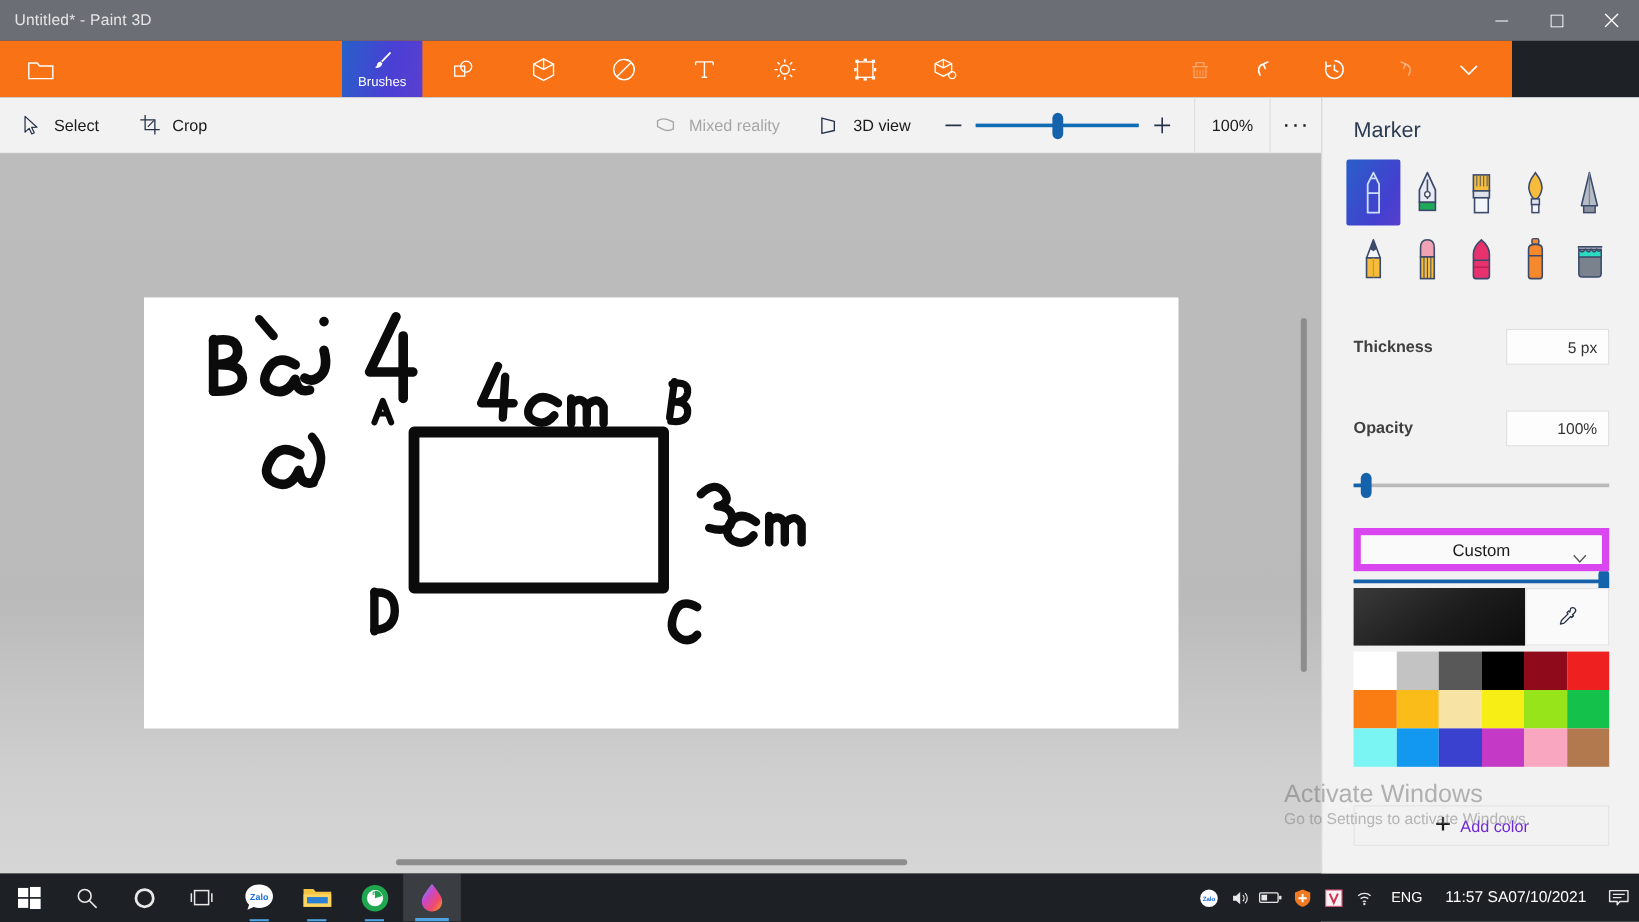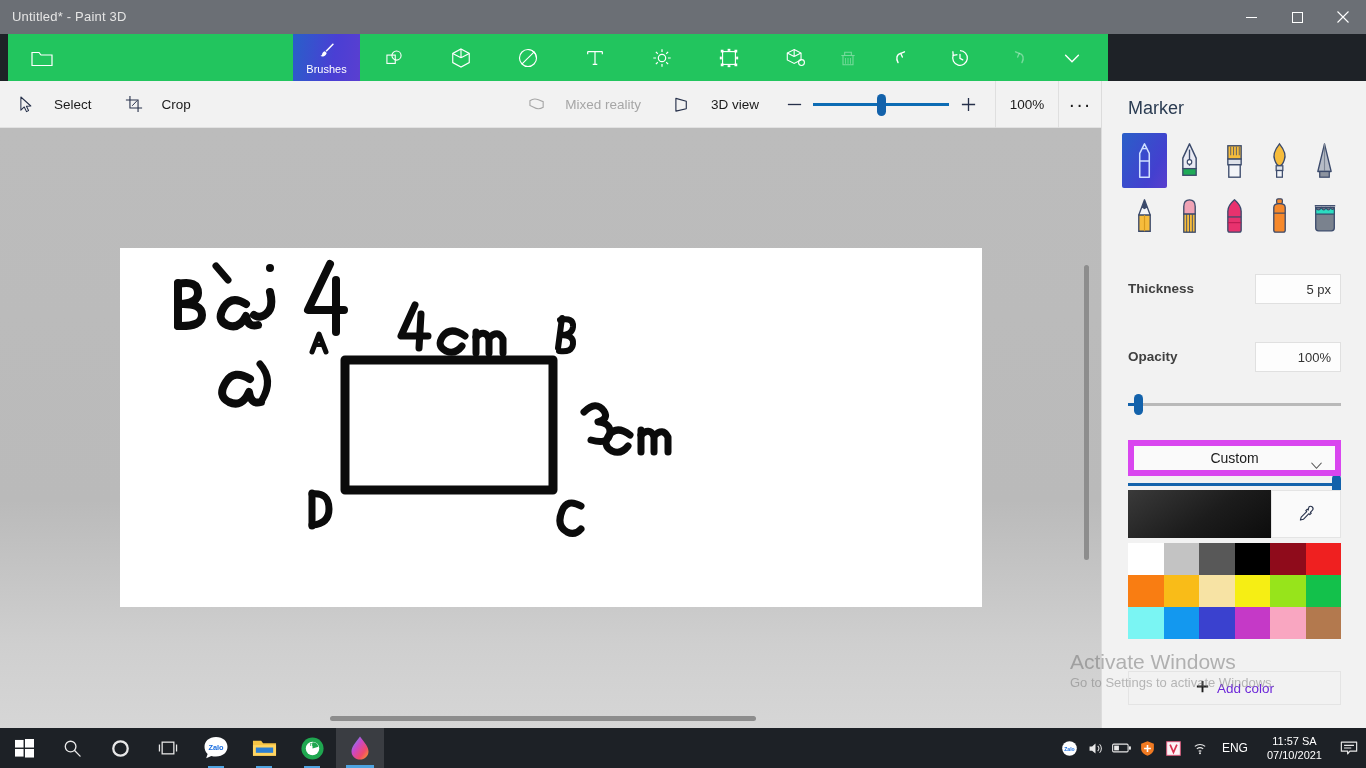--- a/index.html
+++ b/index.html
@@ -22,23 +22,22 @@
   }
   .win-btns { position: absolute; right: 0; top: 0; height: 34px; display: flex; }
   .win-btn {
     width: 46px; height: 34px; display: flex; align-items: center; justify-content: center;
     color: #fff;
   }
   .win-btn svg { display:block; }
 
   
   .ribbon {
-    position: absolute; top: 34px; left: 0; width: 1100px; height: 47px;
-    background: #22c55e;
-    margin-left: 8px;
+    position: absolute; top: 34px; left: 0; width: 1260px; height: 47px;
+    background: #f97316;
   }
   .ribbon-left { position: absolute; left: 0; top: 0; height: 47px; display: flex; align-items: center; }
   .rb-item {
     height: 47px; min-width: 67px; display: flex; flex-direction: column;
     align-items: center; justify-content: center; color: #fff; gap: 2px;
   }
   .rb-item.active {
     background: linear-gradient(100deg, #2860c9 0%, #4a3fd4 60%, #5a3fd0 100%);
   }
   .rb-item.folder { width: 67px; }
@@ -51,21 +50,21 @@
   }
   .rb-ico.dim { color: rgba(255,255,255,.38); }
 
   
   .subbar {
     position: absolute; top: 81px; left: 0; width: 1101px; height: 47px;
     background: #f2f2f2; border-bottom: 1px solid #e2e2e2;
     display: flex; align-items: center;
   }
   .sb-btn {
-    height: 47px; display: flex; align-items: center; gap: 18px;
+    height: 47px; display: flex; align-items: center; gap: 9px;
     padding: 0 16px; color: #1b1b1b; font-size: 13.5px; white-space: nowrap;
   }
   .sb-btn.dim { color: #a6a6a6; }
   .sb-btn .ic { display:flex; align-items:center; justify-content:center; width: 20px; height: 20px; }
   .sb-spacer { flex: 1; }
   .zoomgrp { display: flex; align-items: center; gap: 0px; }
   .zbtn { width: 38px; height: 47px; display: flex; align-items: center; justify-content: center; color: #1b1b1b; }
   .zslider { position: relative; width: 136px; height: 47px; display: flex; align-items: center; }
   .ztrack { position: absolute; left: 0; right: 0; top: 22.5px; height: 2.5px; background: #0d6cb4; }
   .zthumb {
@@ -195,22 +194,22 @@
     content: ""; position: absolute; bottom: 0; left: 16px; right: 16px; height: 2.5px;
     background: #4ea3e0;
   }
   .tray { margin-left: auto; display: flex; align-items: center; height: 40px; }
   .tray-ico { width: 26px; height: 40px; display: flex; align-items: center; justify-content: center; color: #e8e8e8; }
   .tray-lang {
     height: 40px; display: flex; align-items: center; padding: 0 9px;
     font-size: 12px; color: #ffffff;
   }
   .clock {
-    height: 40px; display: flex; flex-direction: column; align-items: center; justify-content: center;
-    padding: 0 10px; color: #ffffff; font-size: 11px; line-height: 14px;
+    height: 40px; display: flex; flex-direction: row; align-items: center; justify-content: center;
+    padding: 0 10px; color: #ffffff; font-size: 13px; line-height: 14px;
   }
   .notif { width: 34px; height: 40px; display: flex; align-items: center; justify-content: center; color: #e8e8e8; }
 </style>
 </head>
 <body>
 
 <div id="app">
 
   <div class="titlebar">
     <div class="title-text">Untitled* - Paint 3D</div>

